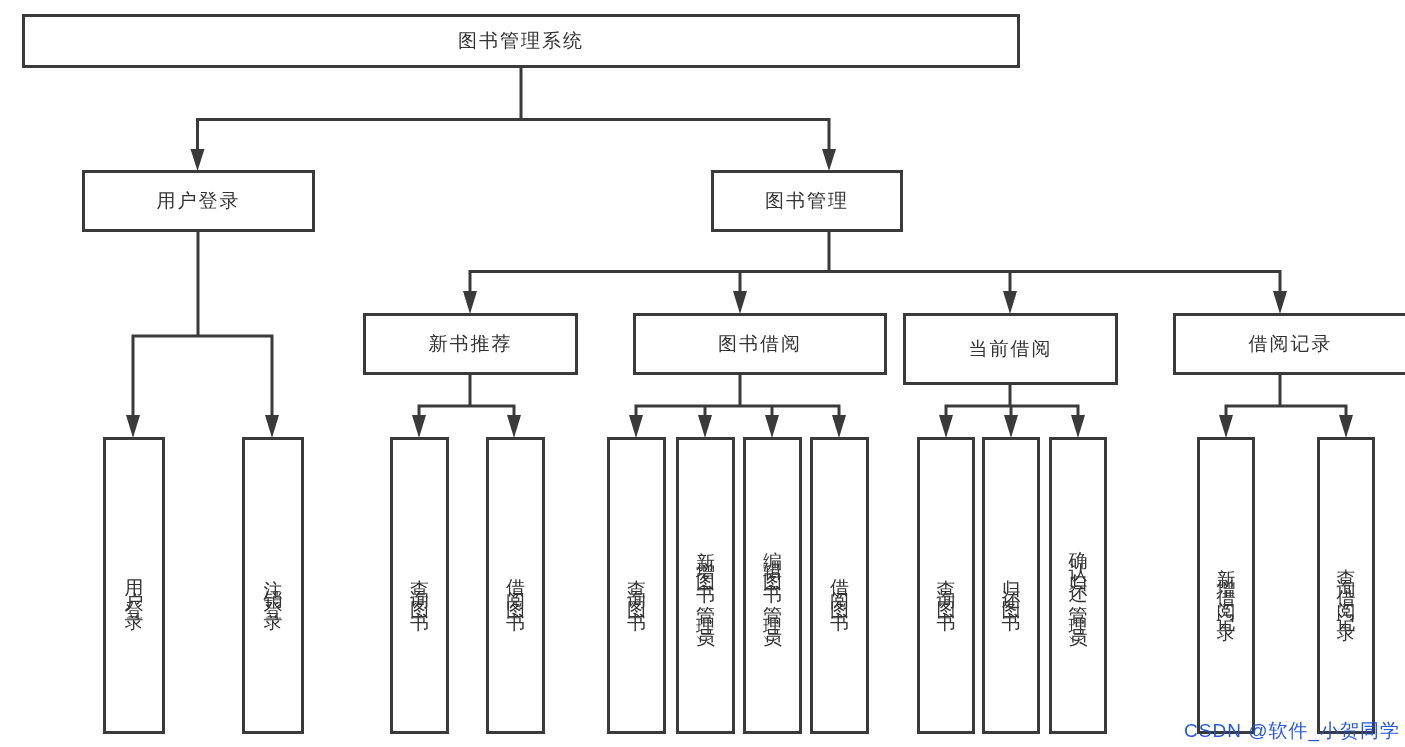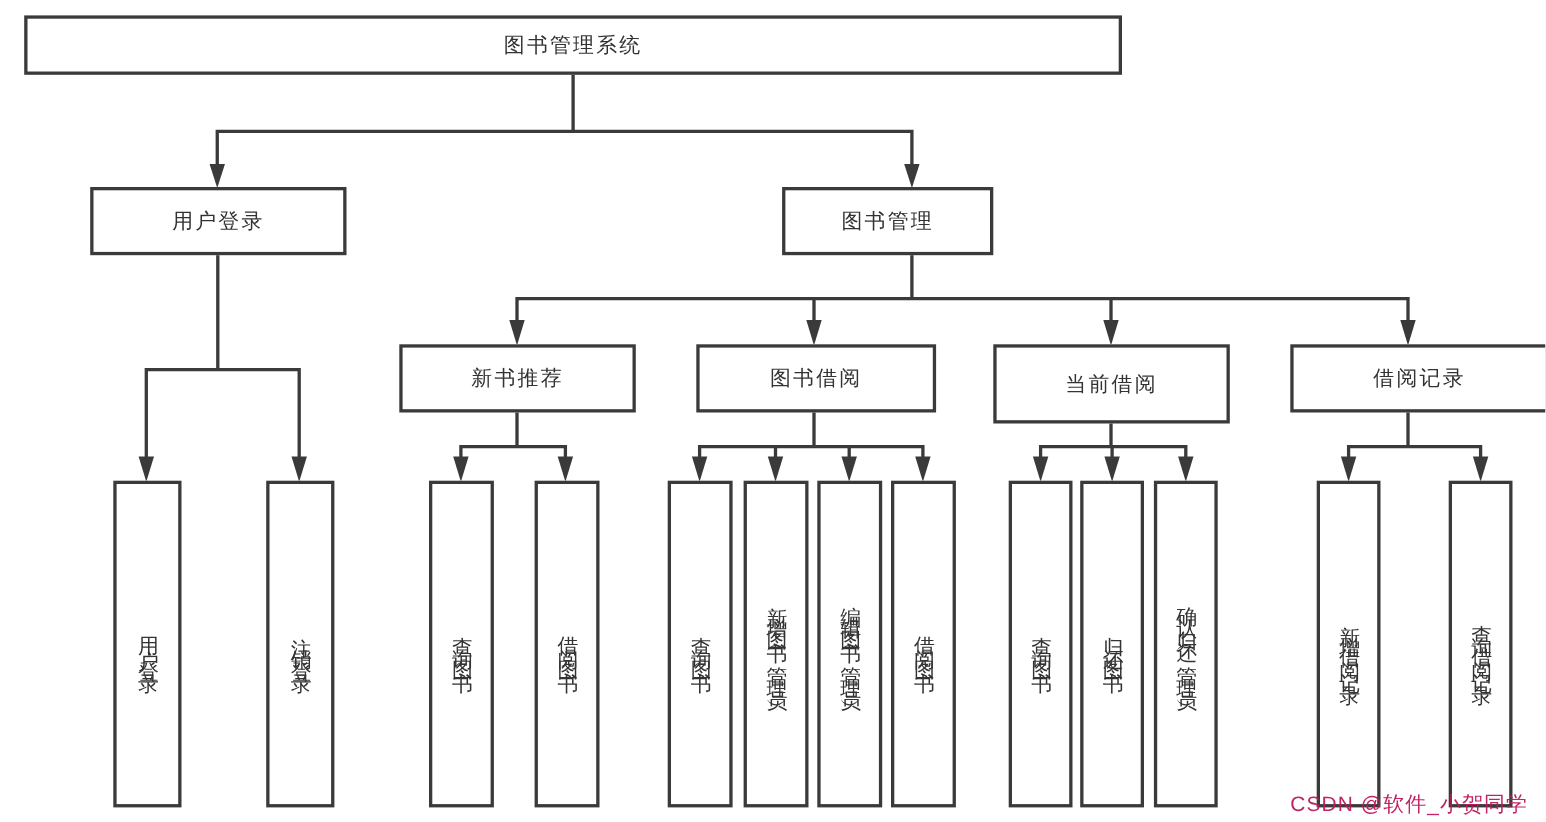--- a/index.html
+++ b/index.html
@@ -27,25 +27,25 @@
   .node.h .label { font-size: 19px; letter-spacing: 2px; white-space: nowrap; }
   .node.v .label {
     writing-mode: vertical-rl;
     text-orientation: mixed;
     font-size: 19px;
     letter-spacing: 11px;
     line-height: 1.15;
   }
   .watermark {
     position: absolute;
-    right: 16px;
+    right: 5px;
     bottom: 3px;
     font-size: 19px;
     letter-spacing: 1px;
-    color: #be185d;
+    color: #1d4ed8;
     opacity: 0.95;
     z-index: 5;
     white-space: nowrap;
     text-align: center;
   }
 </style>
 </head>
 <body>
 
 <div class="stage">
@@ -100,21 +100,21 @@
   <div class="node h" style="left:82px;top:170px;width:233px;height:62px">
     <span class="label">用户登录</span>
   </div>
   <div class="node h" style="left:711px;top:170px;width:192px;height:62px">
     <span class="label">图书管理</span>
   </div>
 
   <div class="node h" style="left:363px;top:313px;width:215px;height:62px">
     <span class="label">新书推荐</span>
   </div>
-  <div class="node h" style="left:633px;top:313px;width:218px;height:62px">
+  <div class="node h" style="left:633px;top:313px;width:254px;height:62px">
     <span class="label">图书借阅</span>
   </div>
   <div class="node h" style="left:903px;top:313px;width:215px;height:72px">
     <span class="label">当前借阅</span>
   </div>
   <div class="node h" style="left:1173px;top:313px;width:235px;height:62px">
     <span class="label">借阅记录</span>
   </div>
 
   <div class="node v" style="left:103px;top:437px;width:62px;height:297px">

